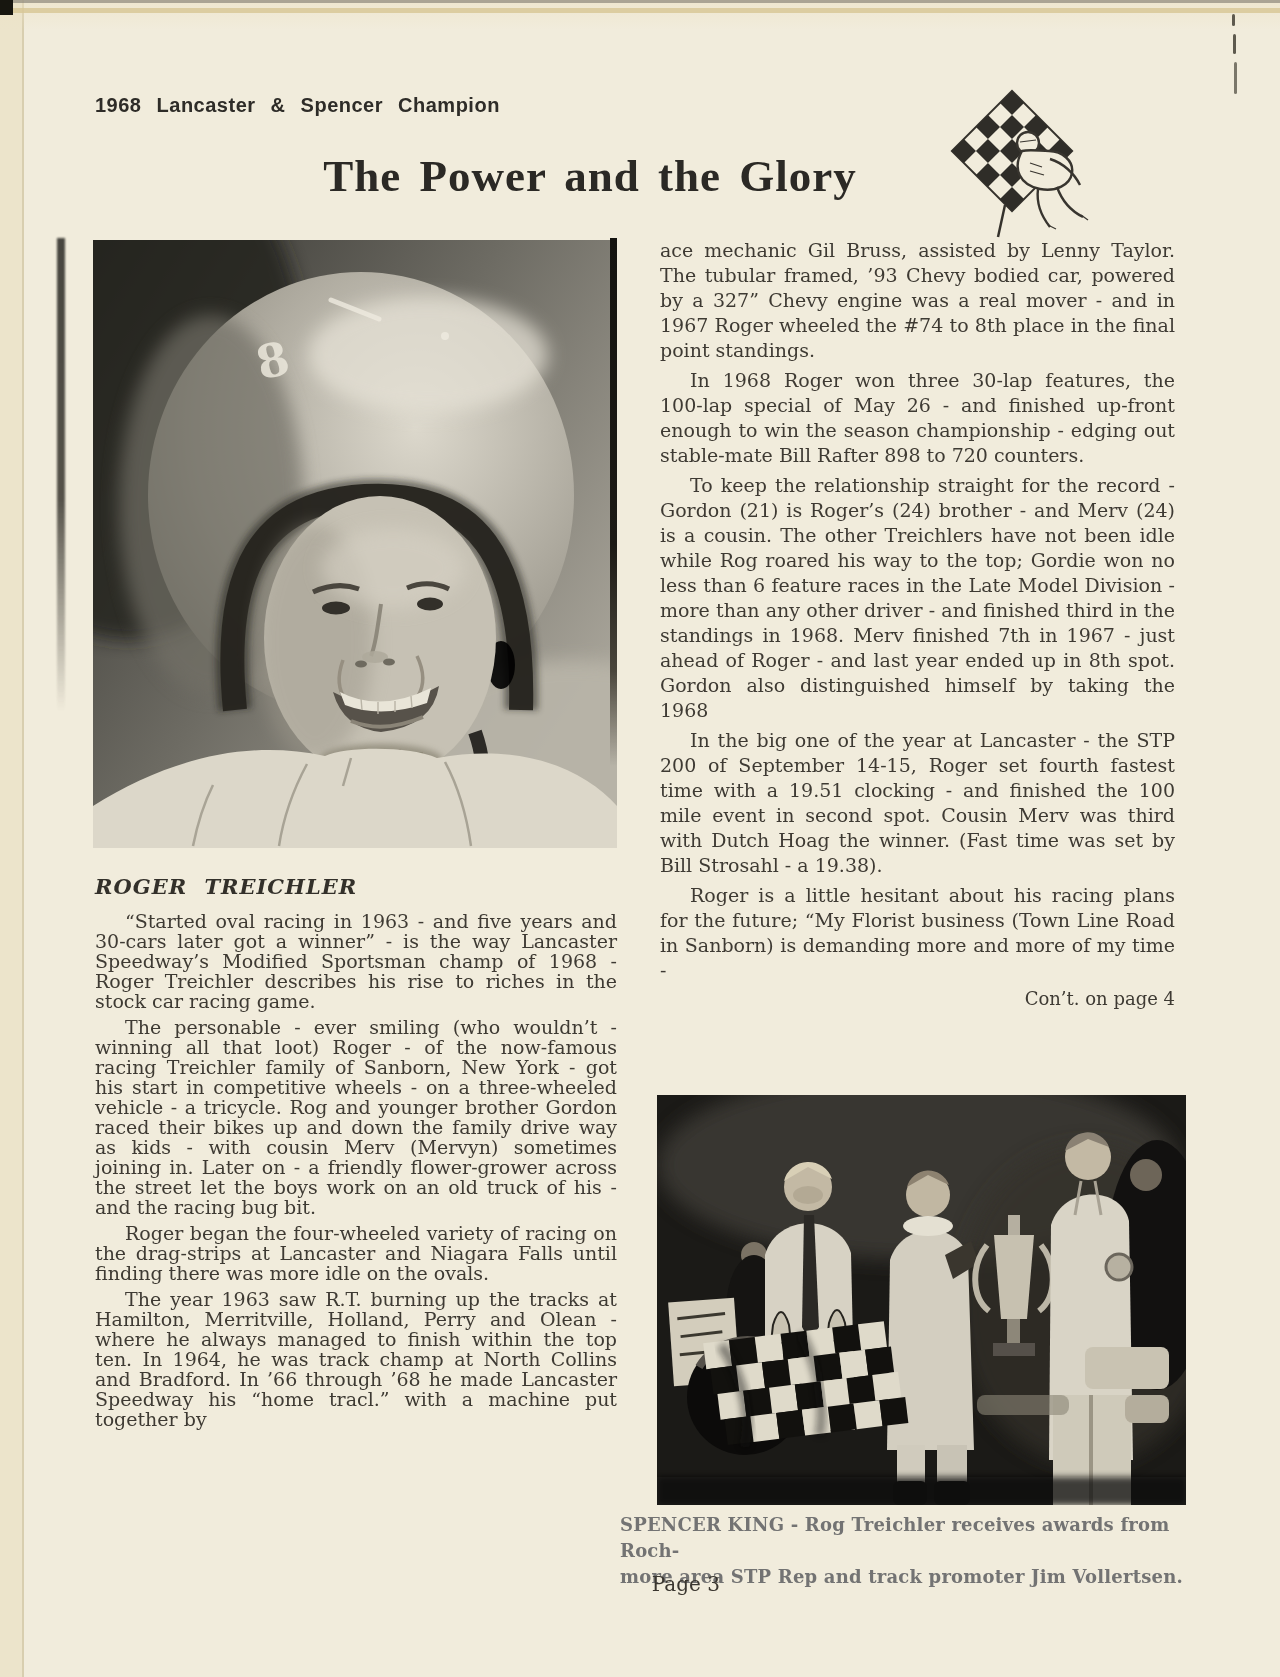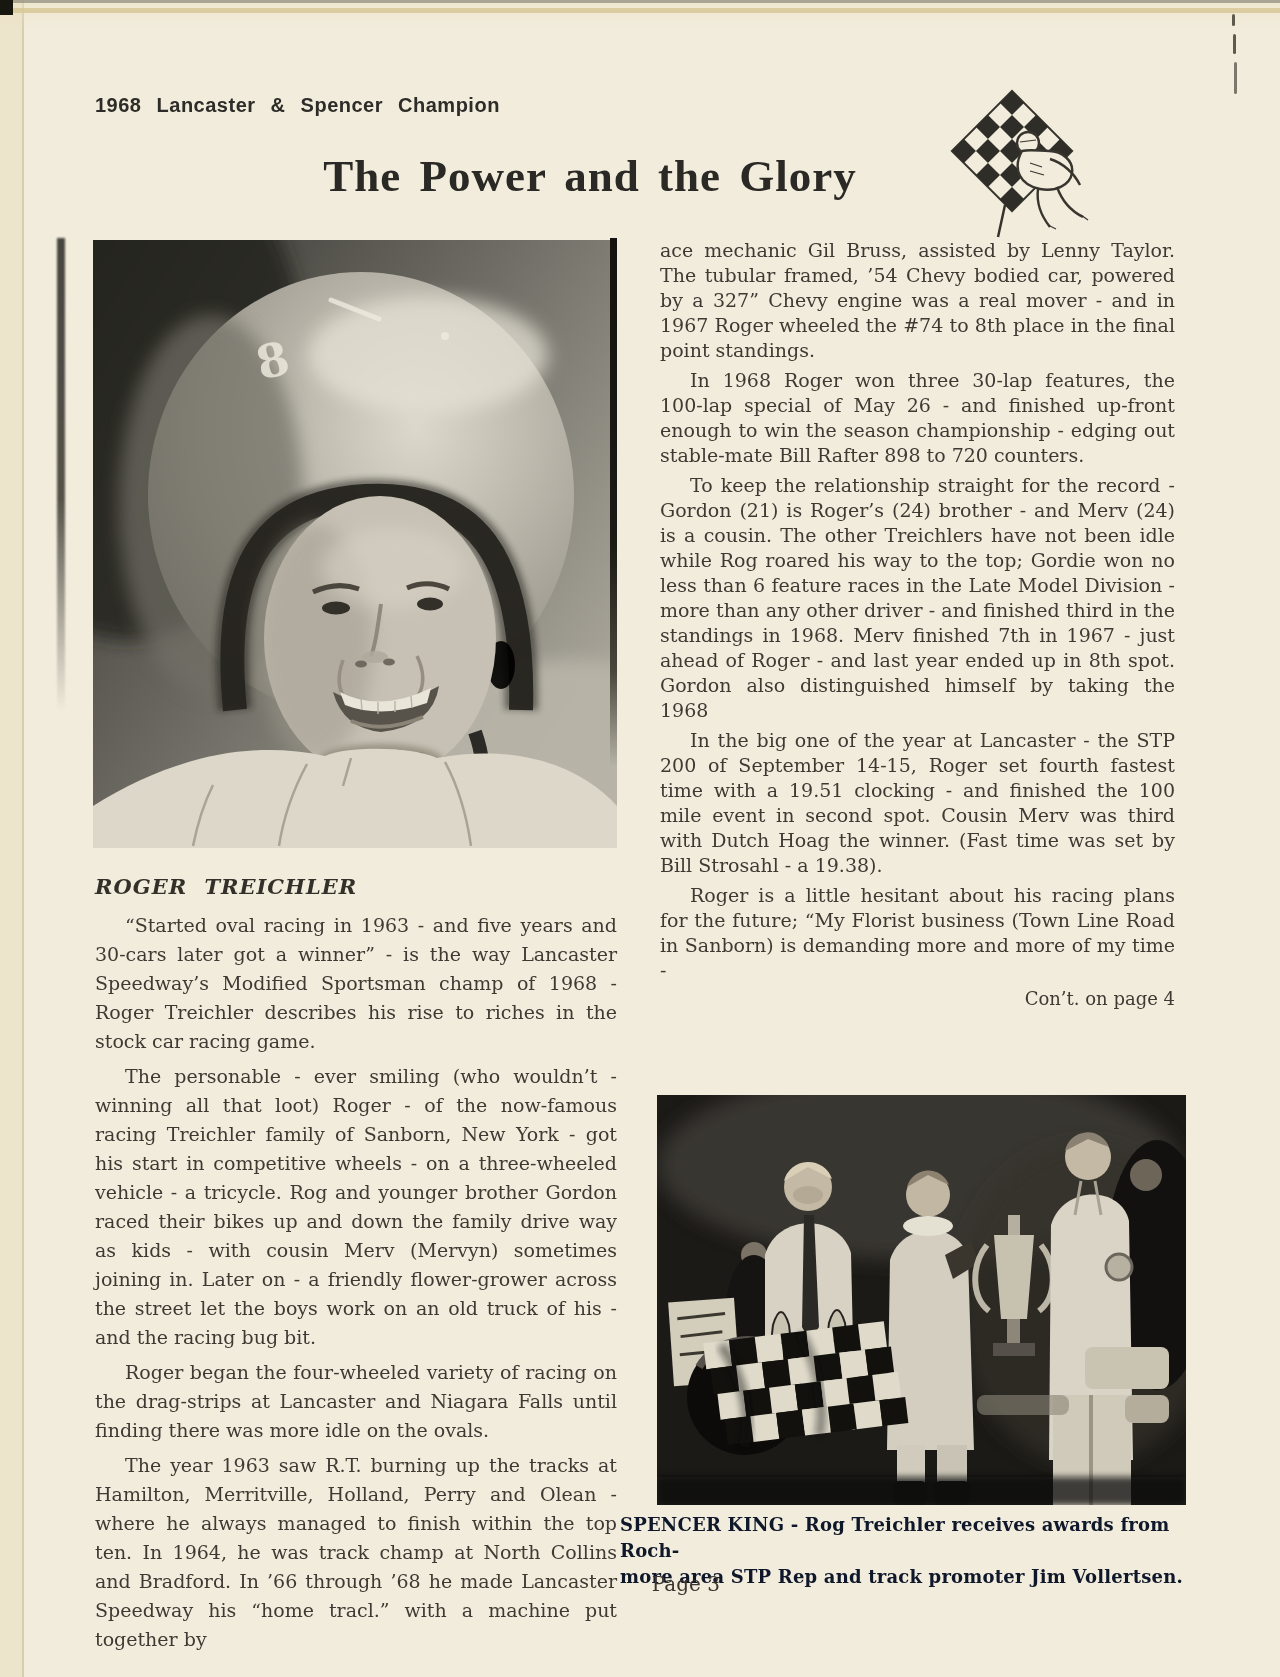--- a/index.html
+++ b/index.html
@@ -26,30 +26,30 @@
      font-family:"Liberation Sans",sans-serif;font-weight:700;font-size:20px;
      color:#2e2c28;letter-spacing:.5px;word-spacing:9px;}
   .title{position:absolute;left:240px;top:150px;width:700px;margin:0;text-align:center;
      font-family:"Liberation Serif",serif;font-weight:700;font-size:45px;color:#2b2925;
      letter-spacing:1px;word-spacing:6px;}
   
   .left-col{position:absolute;left:95px;top:874px;width:522px;color:#3e3a33;}
   .right-col{position:absolute;left:660px;top:238px;width:515px;color:#3e3a33;}
   .portrait-heading{margin:0 0 12px 0;font-size:21px;font-weight:700;
      letter-spacing:1px;word-spacing:9px;color:#33302a;font-style:italic;}
-  .para{margin:0 0 6px 0;font-size:19px;line-height:29px;text-align:justify;}
+  .para{margin:0 0 6px 0;font-size:19px;line-height:20px;text-align:justify;}
   .right-col .para{line-height:25px;margin-bottom:5px;}
   .para.indent{text-indent:30px;}
   .cont-note{text-align:right;font-size:18px;margin-top:2px;color:#3e3a33;}
   
   .portrait{position:absolute;left:93px;top:240px;width:524px;height:608px;background:#55534c;}
   .bottom-photo{position:absolute;left:657px;top:1095px;width:529px;height:410px;background:#1d1c19;}
   .flag-illo{position:absolute;left:950px;top:85px;width:158px;height:165px;}
   .caption{position:absolute;left:620px;top:1512px;width:588px;font-size:18px;font-weight:700;
-     line-height:26px;color:#0f172a;letter-spacing:.2px;}
+     line-height:26px;color:#737373;letter-spacing:.2px;}
   .footer{position:absolute;left:520px;top:1572px;width:200px;text-align:right;
      font-size:20px;color:#3a362f;}
   svg{display:block;}
 </style>
 </head>
 <body>
 
 <div class="page">
 
   <div class="left-strip"></div>
@@ -178,21 +178,21 @@
     <div>
         <p class="para indent">“Started oval racing in 1963 - and five years and 30-cars later got a winner” - is the way Lancaster Speedway’s Modified Sportsman champ of 1968 - Roger Treichler describes his rise to riches in the stock car racing game.</p>
         <p class="para indent">The personable - ever smiling (who wouldn’t - winning all that loot) Roger - of the now-famous racing Treichler family of Sanborn, New York - got his start in competitive wheels - on a three-wheeled vehicle - a tricycle. Rog and younger brother Gordon raced their bikes up and down the family drive way as kids - with cousin Merv (Mervyn) sometimes joining in. Later on - a friendly flower-grower across the street let the boys work on an old truck of his - and the racing bug bit.</p>
         <p class="para indent">Roger began the four-wheeled variety of racing on the drag-strips at Lancaster and Niagara Falls until finding there was more idle on the ovals.</p>
         <p class="para indent">The year 1963 saw R.T. burning up the tracks at Hamilton, Merritville, Holland, Perry and Olean - where he always managed to finish within the top ten. In 1964, he was track champ at North Collins and Bradford. In ’66 through ’68 he made Lancaster Speedway his “home tracl.” with a machine put together by</p>
       </div>
   </div>
 
   <div class="right-col">
     <div>
-        <p class="para">ace mechanic Gil Bruss, assisted by Lenny Taylor. The tubular framed, ’54 Chevy bodied car, powered by a 327” Chevy engine was a real mover - and in 1967 Roger wheeled the #74 to 8th place in the final point standings.</p>
+        <p class="para">ace mechanic Gil Bruss, assisted by Lenny Taylor. The tubular framed, ’93 Chevy bodied car, powered by a 327” Chevy engine was a real mover - and in 1967 Roger wheeled the #74 to 8th place in the final point standings.</p>
         <p class="para indent">In 1968 Roger won three 30-lap features, the 100-lap special of May 26 - and finished up-front enough to win the season championship - edging out stable-mate Bill Rafter 898 to 720 counters.</p>
         <p class="para indent">To keep the relationship straight for the record - Gordon (21) is Roger’s (24) brother - and Merv (24) is a cousin. The other Treichlers have not been idle while Rog roared his way to the top; Gordie won no less than 6 feature races in the Late Model Division - more than any other driver - and finished third in the standings in 1968. Merv finished 7th in 1967 - just ahead of Roger - and last year ended up in 8th spot. Gordon also distinguished himself by taking the 1968</p>
         <p class="para indent">In the big one of the year at Lancaster - the STP 200 of September 14-15, Roger set fourth fastest time with a 19.51 clocking - and finished the 100 mile event in second spot. Cousin Merv was third with Dutch Hoag the winner. (Fast time was set by Bill Strosahl - a 19.38).</p>
         <p class="para indent">Roger is a little hesitant about his racing plans for the future; “My Florist business (Town Line Road in Sanborn) is demanding more and more of my time -</p>
       </div>
     <div class="cont-note">Con’t. on page 4</div>
   </div>
 
   <div class="bottom-photo">
     <svg viewBox="0 0 529 410" width="529" height="410" preserveAspectRatio="none">

